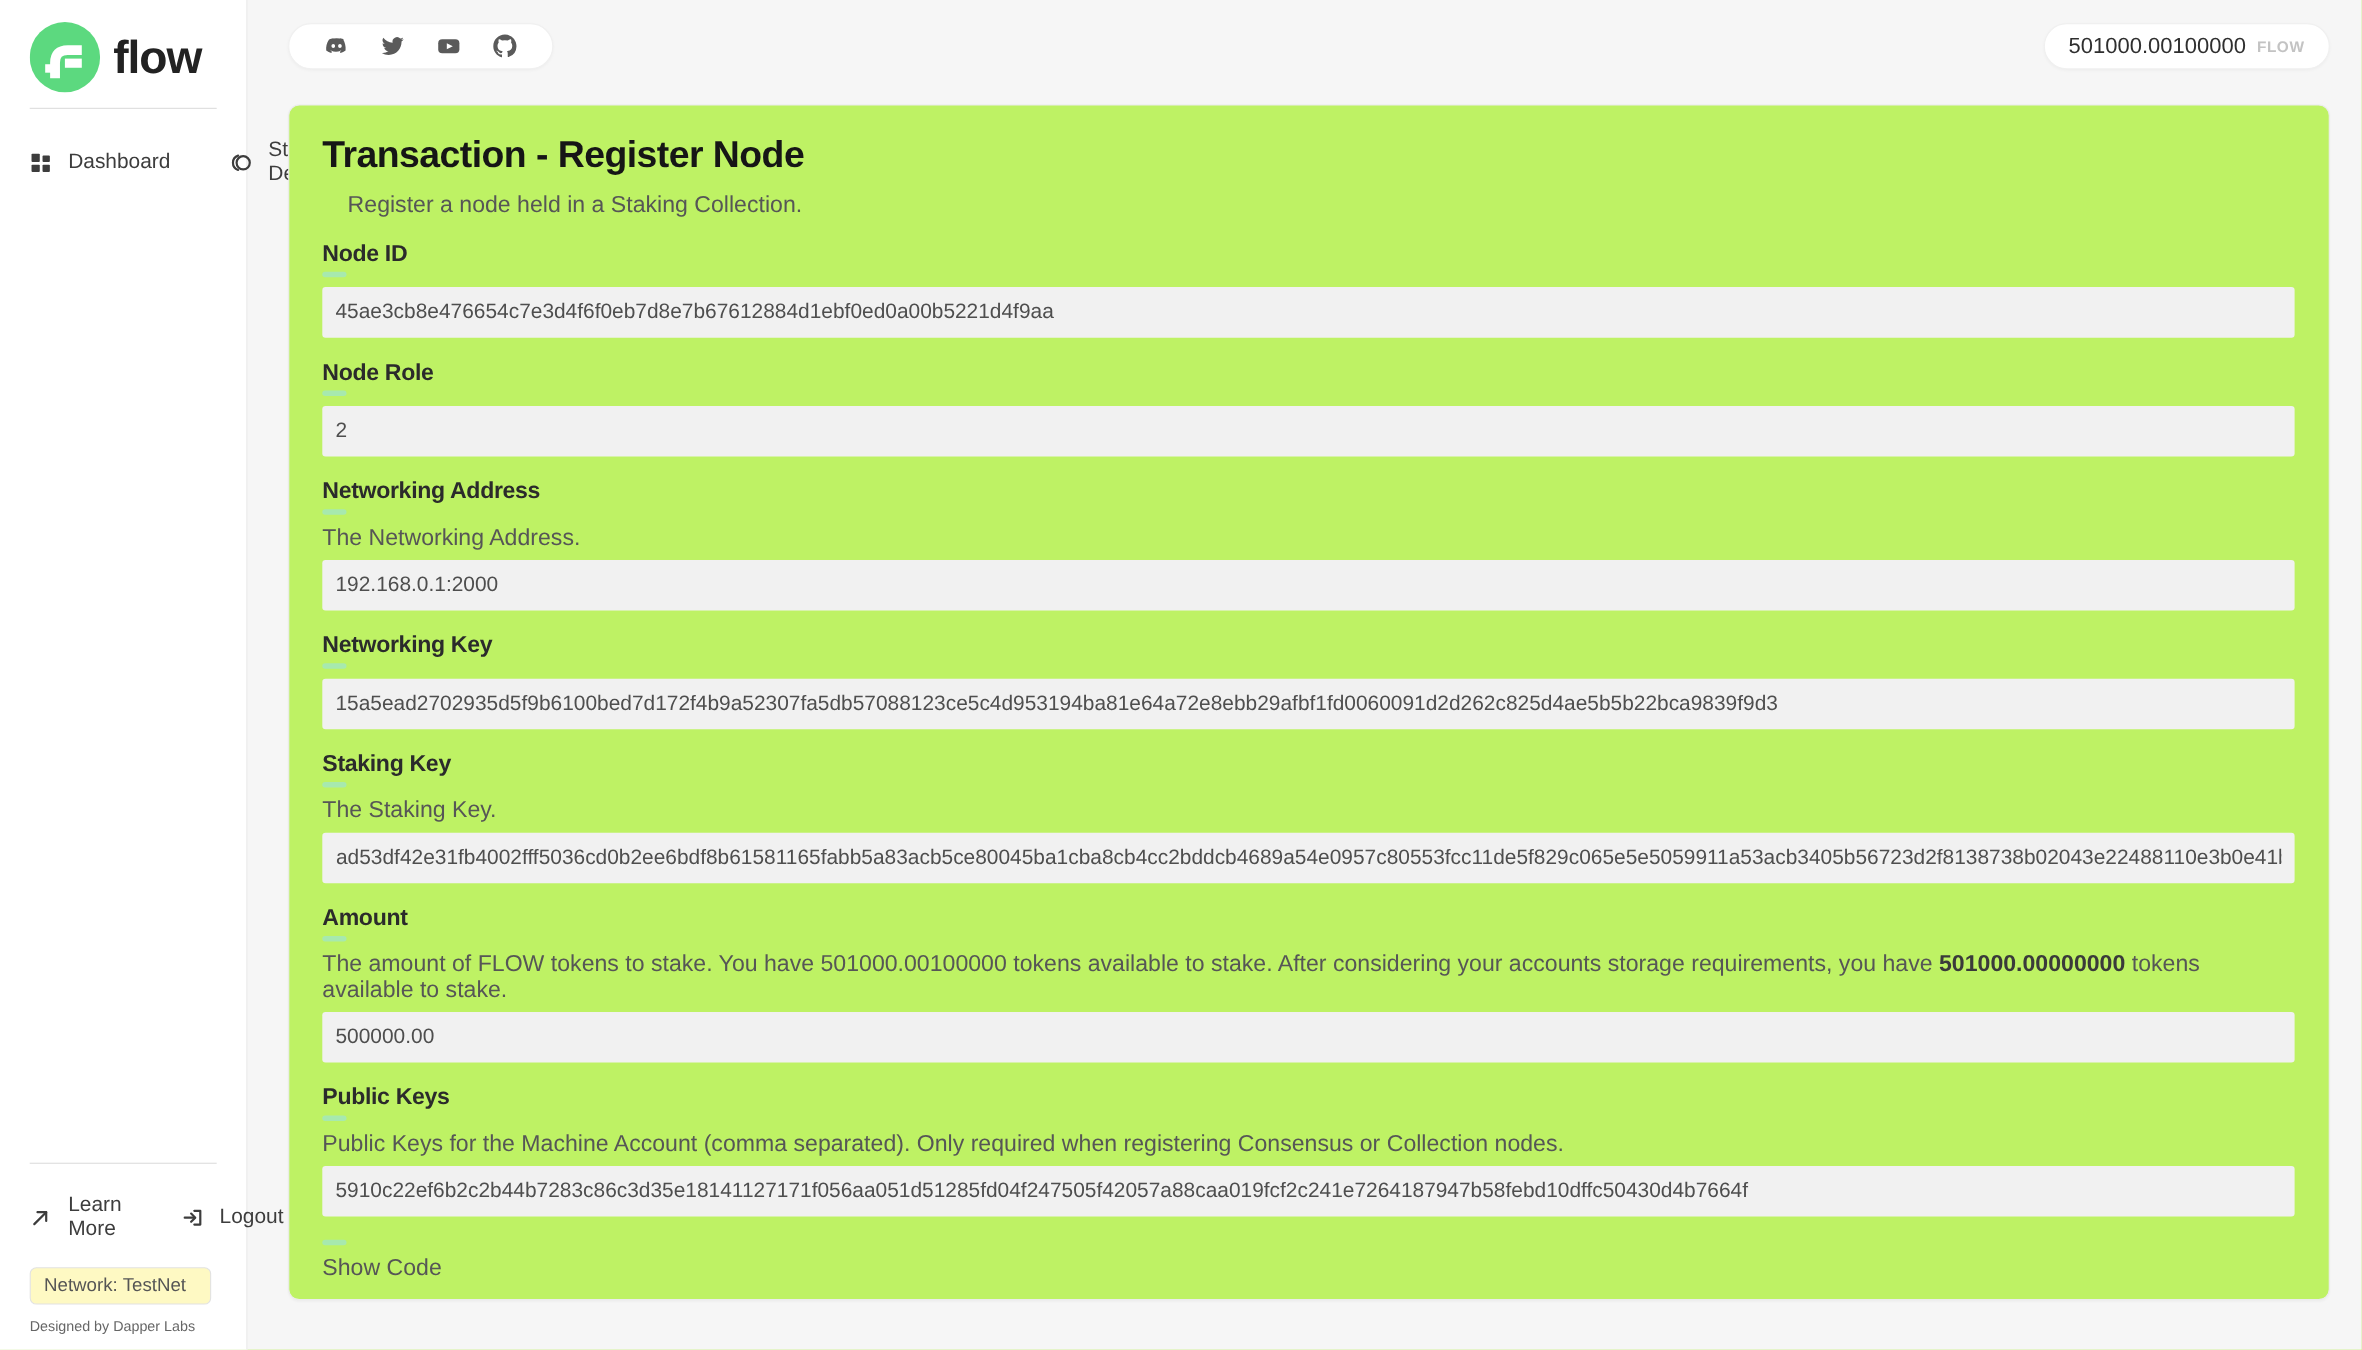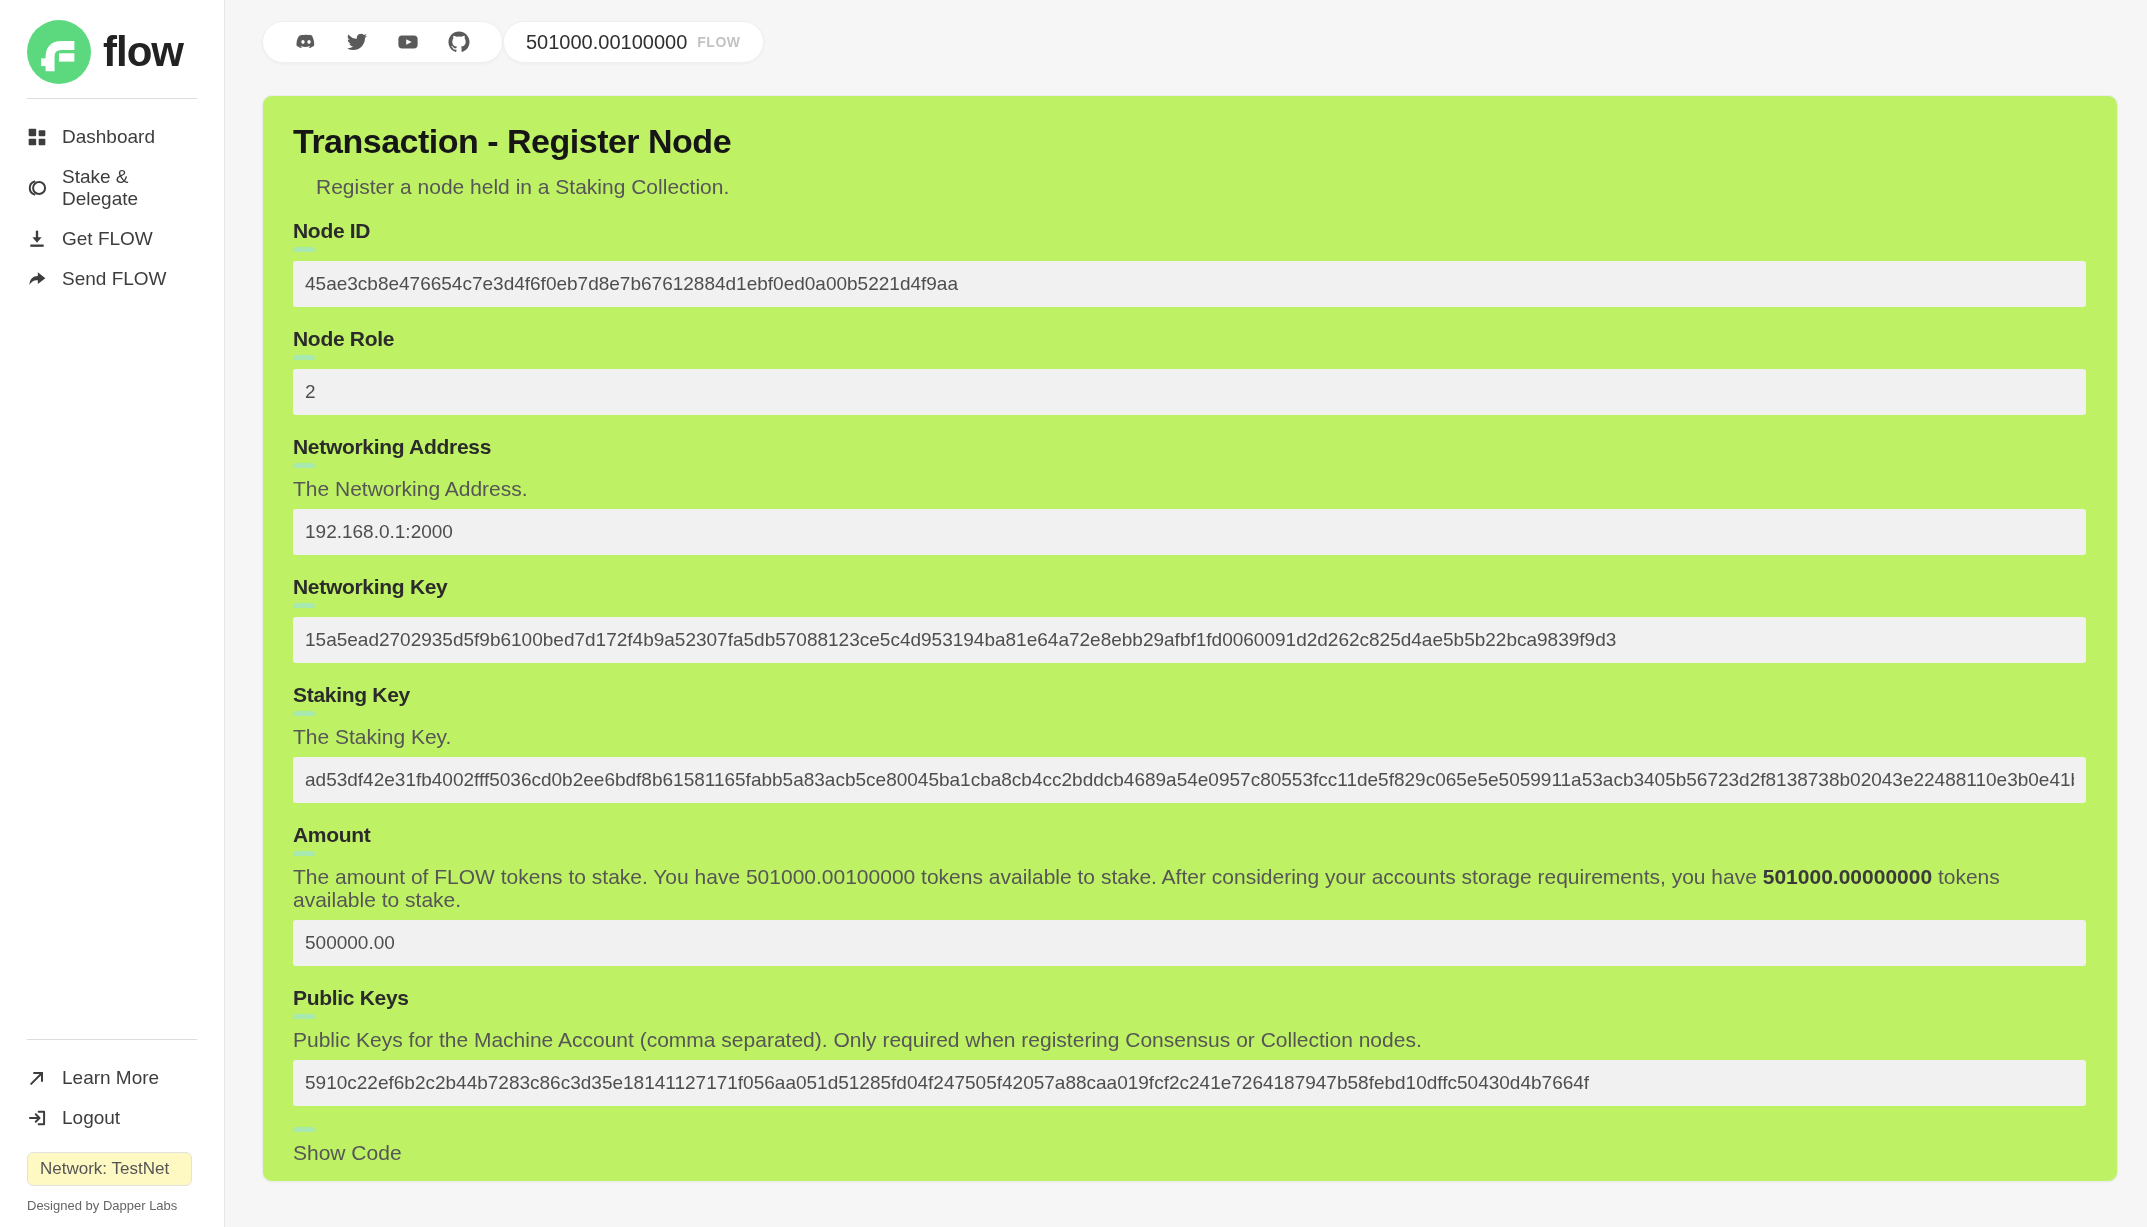--- a/index.html
+++ b/index.html
@@ -17,40 +17,40 @@
     width: 225px; min-width: 225px; height: 100%;
     background: #ffffff;
     border-right: 1px solid #e7e7e7;
     display: flex; flex-direction: column;
     padding: 20px 0 14px 0;
   }
   .logo-row { display: flex; align-items: center; gap: 12px; padding: 0 27px; }
   .logo-mark { width: 64px; height: 64px; }
   .logo-word { font-size: 42px; font-weight: 800; color: #222; letter-spacing: -1px; }
   .side-divider { height: 1px; background: #dddddd; margin: 14px 27px 0 27px; }
-  .nav { margin-top: 18px; display: flex; flex-direction: column; }
+  .nav { margin-top: 18px; display: flex; flex-direction: row; }
   .nav-item {
     display: flex; align-items: center; gap: 15px;
     padding: 9px 27px; cursor: pointer;
     font-size: 19px; color: #3d3d3d;
   }
   .nav-item .ic { width: 20px; height: 20px; color: #3d3d3d; flex: none; display:flex; }
   .side-footer { margin-top: auto; }
   .network-box {
     margin: 14px 27px 0 27px;
     border: 1px solid #e2e2e2; border-radius: 6px;
     background: #fef9c3;
     padding: 6px 12px; font-size: 17px; color: #555;
     width: 165px;
   }
   .credit { margin: 12px 27px 0 27px; font-size: 13px; color: #666; }
 
   
   .main { flex: 1; padding: 21px 29px 0 37px; display: flex; flex-direction: column; }
-  .topbar { display: flex; justify-content: flex-start; align-items: center; }
+  .topbar { display: flex; justify-content: space-between; align-items: center; }
   .pill {
     background: #ffffff; border: 1px solid #f0f0f0; border-radius: 999px;
     height: 42px; display: flex; align-items: center;
     box-shadow: 0 1px 3px rgba(0,0,0,0.04);
   }
   .social-pill { gap: 29px; padding: 0 32px; }
   .social-pill .ic { width: 22px; height: 22px; color: #5a5a5a; cursor: pointer; display:flex; }
   .balance-pill { gap: 10px; padding: 0 22px; }
   .balance-amount { font-size: 20px; color: #2f2f2f; }
   .balance-currency { font-size: 14px; font-weight: 700; color: #c3c3c3; letter-spacing: 0.5px; }

